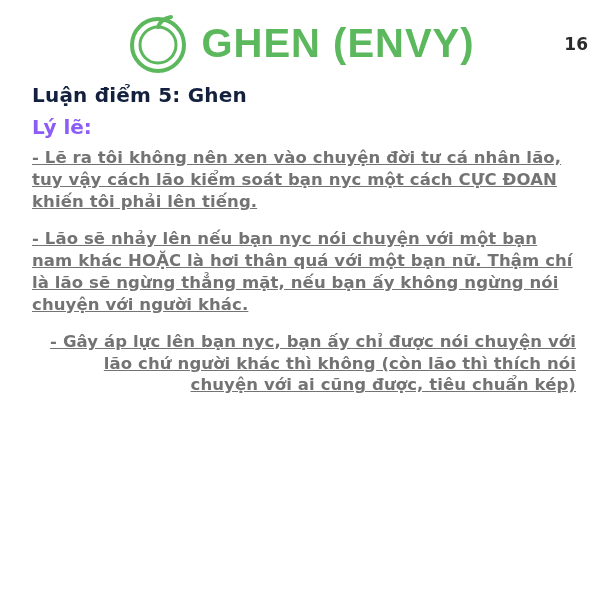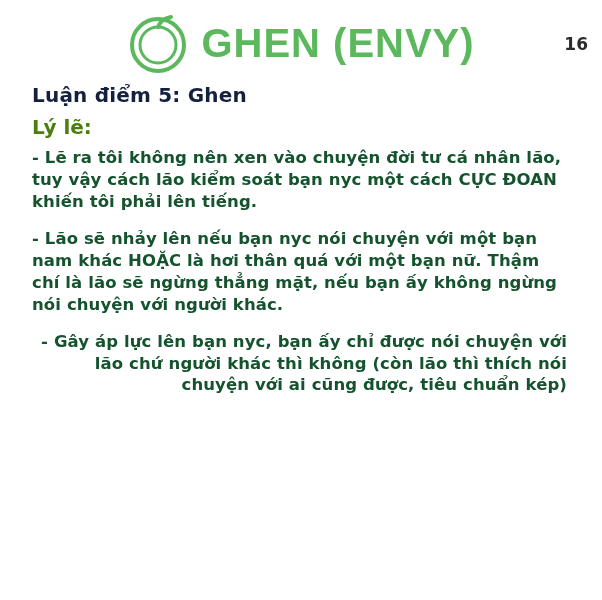--- a/index.html
+++ b/index.html
@@ -64,31 +64,32 @@
     font-size: 20px;
     font-weight: bold;
     color: #13213f;
     letter-spacing: 0.2px;
     margin: 0 0 9px 0;
     line-height: 1.15;
   }
   .reason-label {
     font-size: 20px;
     font-weight: bold;
-    color: #4d7c0f;
+    color: #8b5cf6;
     margin: 0 0 8px 0;
     line-height: 1.15;
   }
   .para {
     font-size: 16.5px;
     font-weight: bold;
-    color: #14532d;
+    color: #737373;
     line-height: 1.33;
-    margin: 0 13px 15px 0;
+    margin: 0 4px 15px 0;
     letter-spacing: 0.1px;
+    text-decoration: underline;
   }
   .para:last-child {
     margin-bottom: 0;
     text-align: right;
   }
 </style>
 </head>
 <body>
 
 <div class="page">

